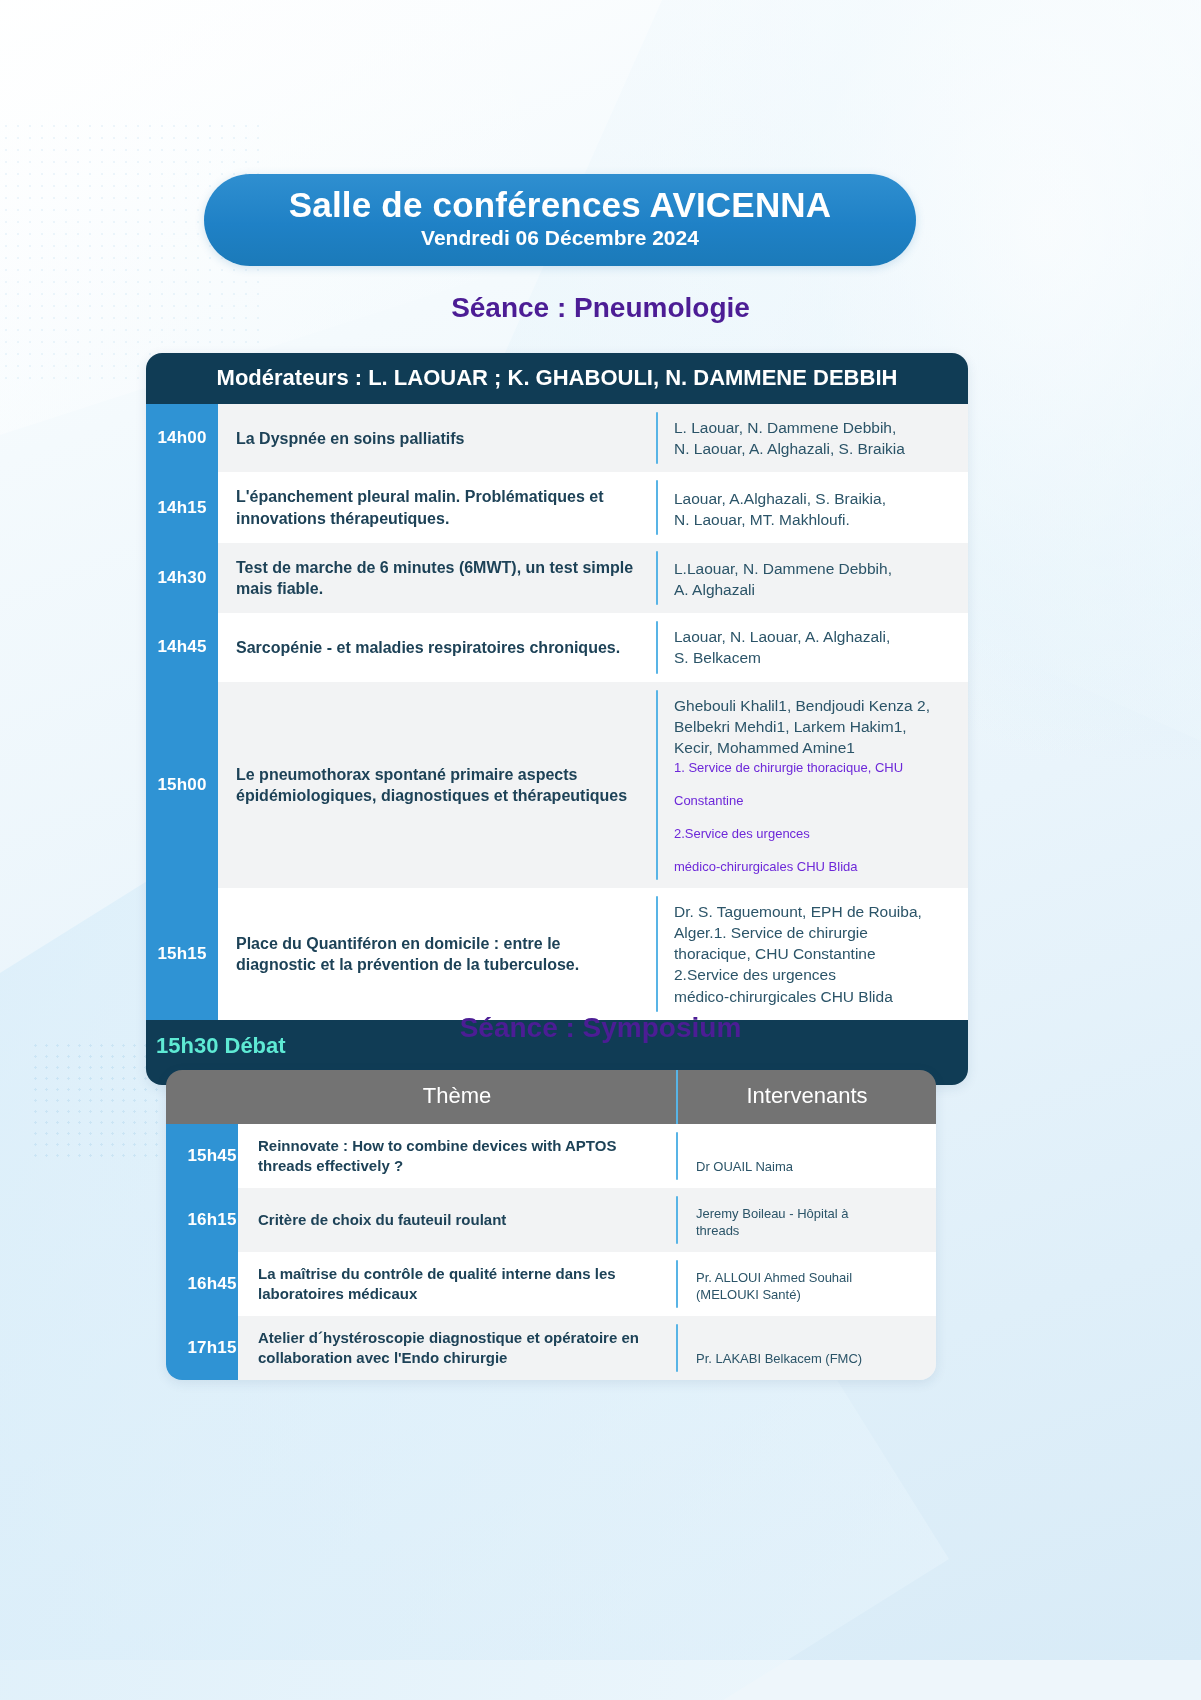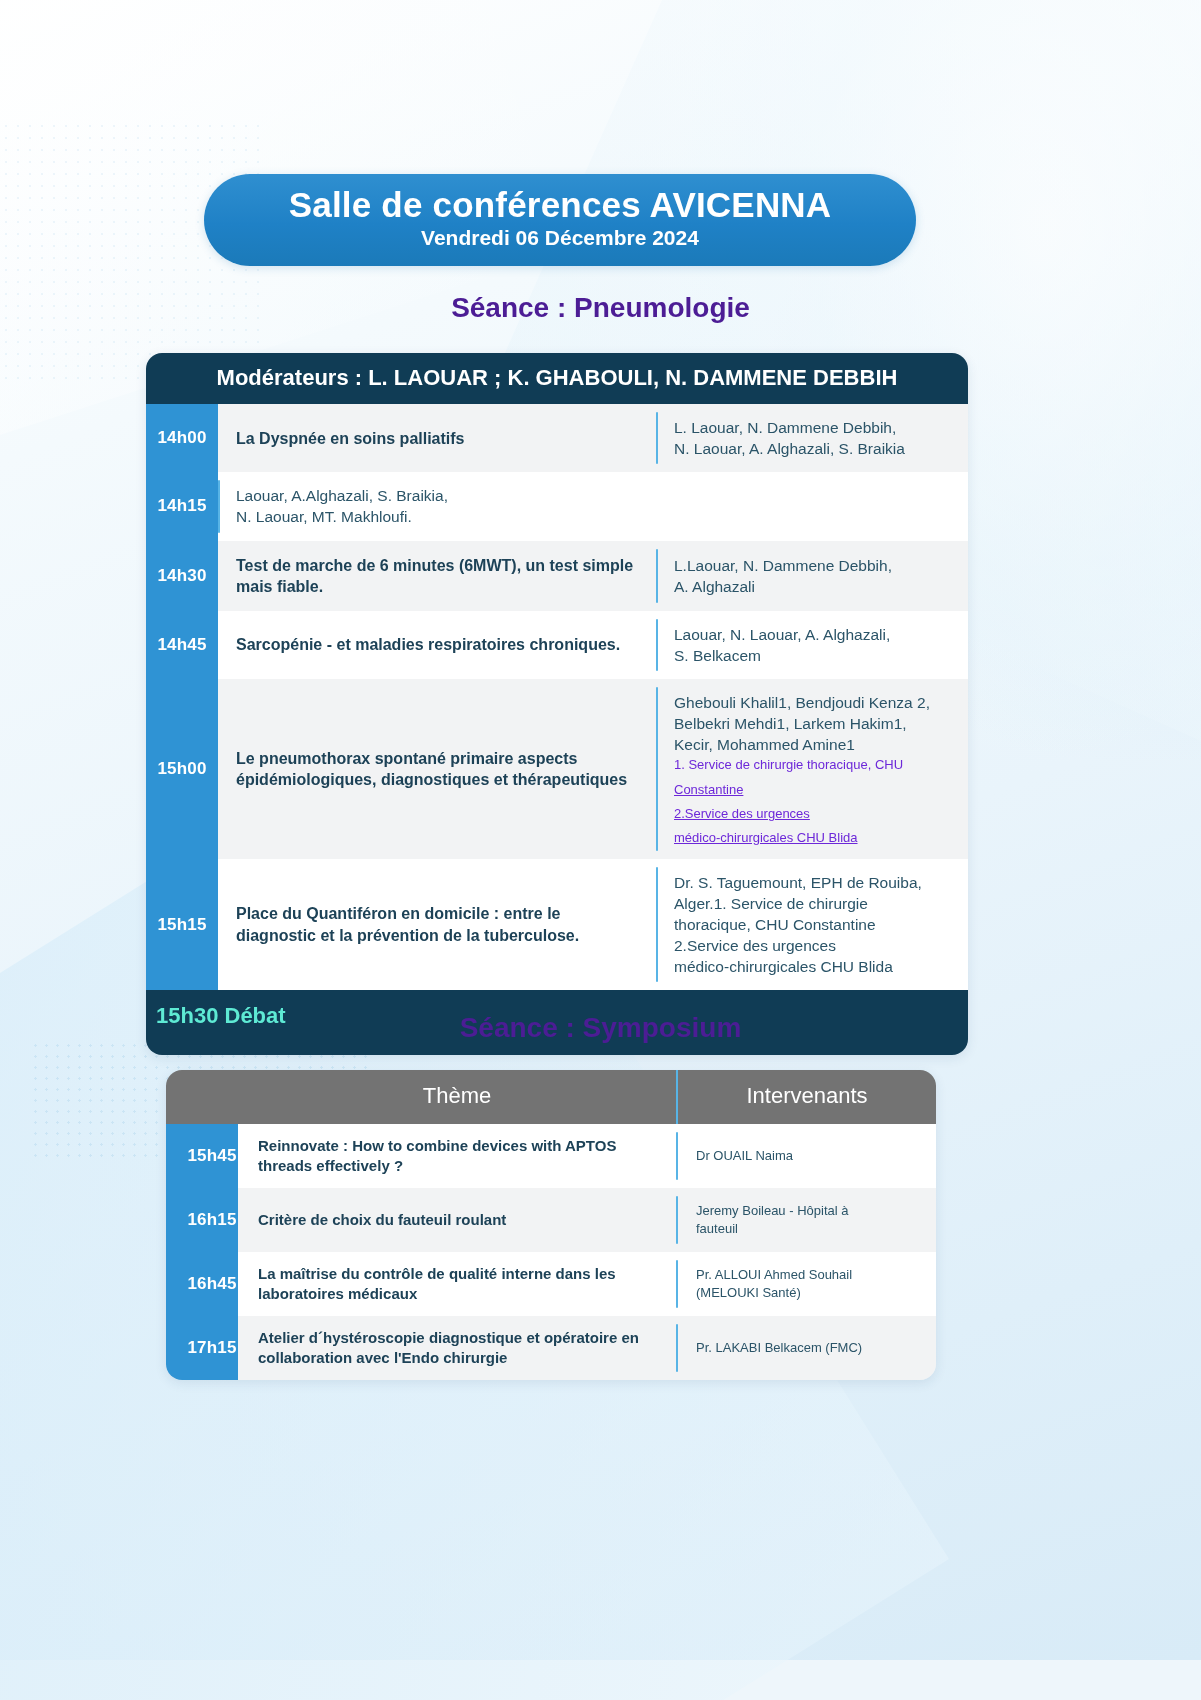--- a/index.html
+++ b/index.html
@@ -184,33 +184,33 @@
     width: 2px;
     background: #58b4e6;
     height: 100%;
     border-radius: 2px;
   }
 
   .speaker-cell {
     flex: 0 0 310px;
     display: flex;
     flex-direction: column;
-    justify-content: center;
+    justify-content: flex-end;
     padding: 13px 12px 13px 16px;
     color: #2b5468;
     font-size: 15.5px;
     line-height: 1.36;
   }
   .speaker-cell .sub {
     font-size: 13px;
     line-height: 1.24;
     color: #6d28d9;
     margin-top: 2px;
   }
-  .speaker-cell .sub-tight { margin-top: 8px; text-decoration: underline; }
+  .speaker-cell .sub-tight { margin-top: 17px; }
 
   
   .card-sympo {
     position: absolute;
     left: 166px; top: 1070px;
     width: 770px;
     border-radius: 16px;
     overflow: hidden;
     box-shadow: 0 3px 12px rgba(25,70,110,.10);
   }
@@ -285,20 +285,21 @@
           <div class="divider-cell">
             <div class="line"></div>
           </div>
           <div class="speaker-cell">
             <div>L. Laouar, N. Dammene Debbih,</div>
             <div>N. Laouar, A. Alghazali, S. Braikia</div>
           </div>
         </div>
         <div class="row">
           <div class="time-cell">14h15</div>
+          <div class="theme-cell">L'épanchement pleural malin. Problématiques et innovations thérapeutiques.</div>
           <div class="divider-cell">
             <div class="line"></div>
           </div>
           <div class="speaker-cell">
             <div>Laouar,  A.Alghazali, S. Braikia,</div>
             <div>N. Laouar, MT. Makhloufi.</div>
           </div>
         </div>
         <div class="row alt">
           <div class="time-cell">14h30</div>
@@ -379,21 +380,21 @@
           </div>
         </div>
         <div class="row-s alt">
           <div class="time-cell">16h15</div>
           <div class="theme-cell">Critère de choix du fauteuil roulant</div>
           <div class="divider-cell">
             <div class="line"></div>
           </div>
           <div class="speaker-cell">
             <div>Jeremy Boileau - Hôpital à</div>
-            <div>fauteuil</div>
+            <div>threads</div>
           </div>
         </div>
         <div class="row-s">
           <div class="time-cell">16h45</div>
           <div class="theme-cell">La maîtrise du contrôle de qualité interne dans les laboratoires médicaux</div>
           <div class="divider-cell">
             <div class="line"></div>
           </div>
           <div class="speaker-cell">
             <div>Pr. ALLOUI Ahmed Souhail</div>

